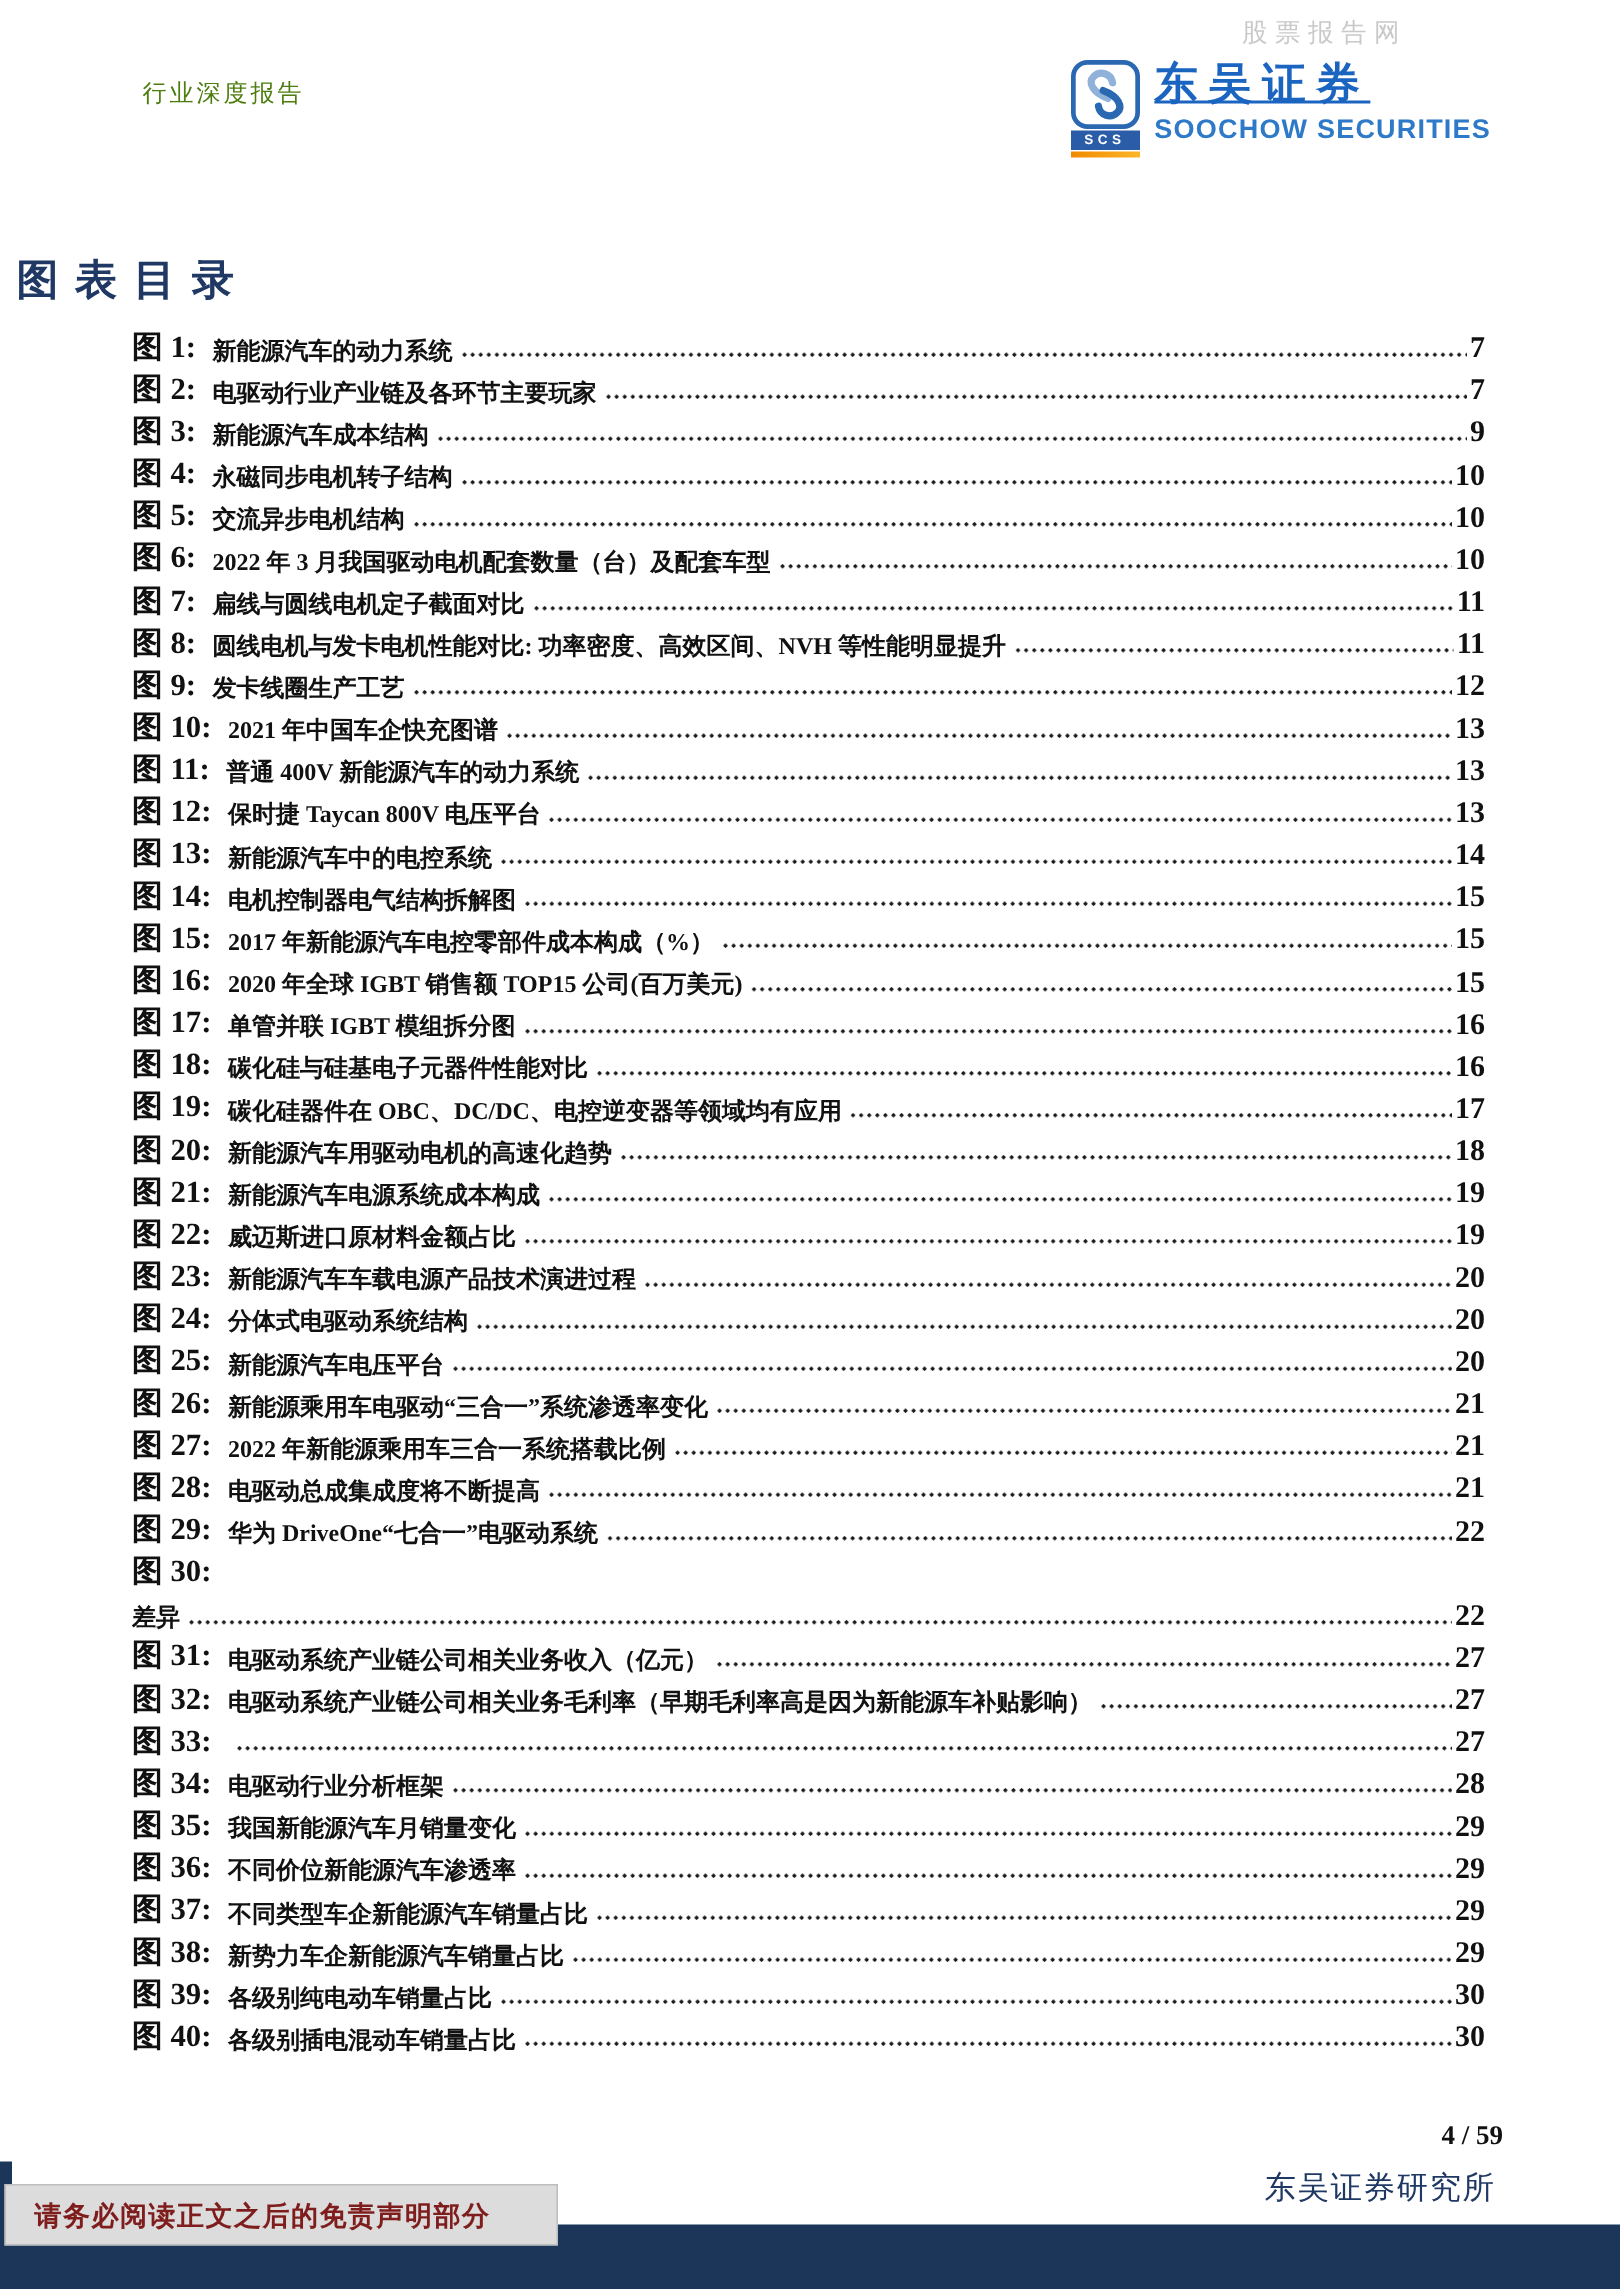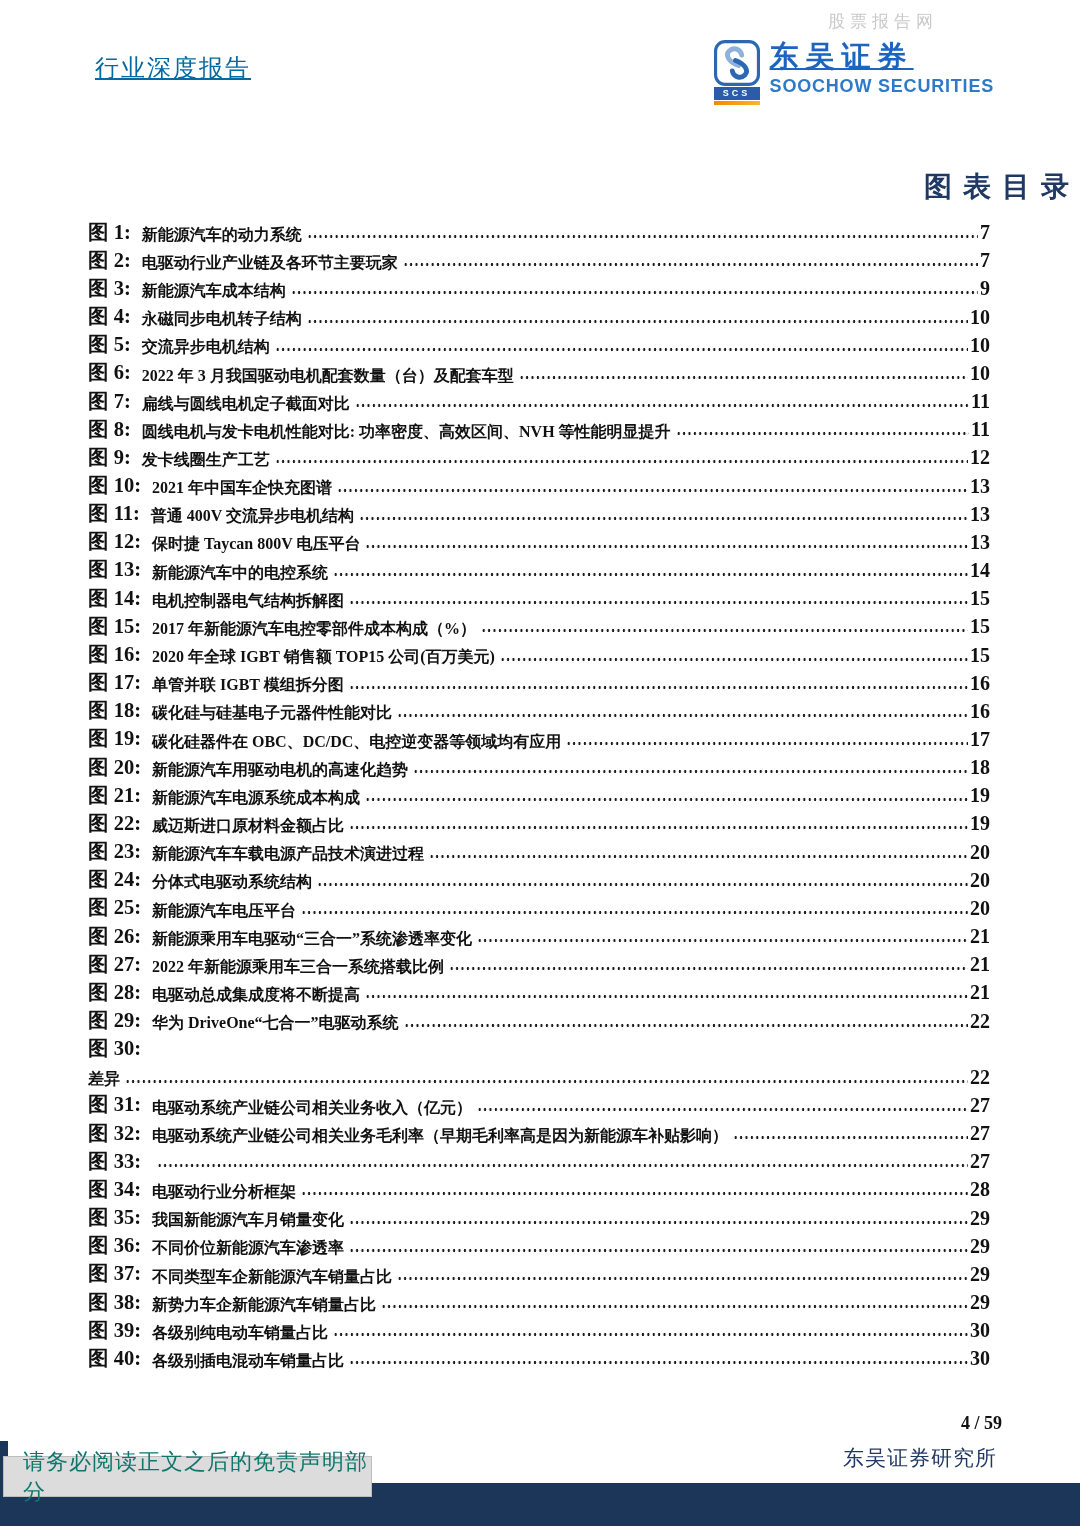--- a/index.html
+++ b/index.html
@@ -2,52 +2,52 @@
 <html><head>
 <meta charset="utf-8">
 <style>
   html,body{margin:0;padding:0;background:#ffffff;}
   .page{position:relative;width:1080px;height:1526px;background:#ffffff;overflow:hidden;
         font-family:"Liberation Serif",serif;color:#111;}
 
   
   .watermark{position:absolute;top:10px;right:142px;font-size:17px;letter-spacing:5px;
              color:#c9c9c9;font-family:"Liberation Sans",sans-serif;}
-  .report-type{position:absolute;top:52px;left:95px;font-size:24px;color:#0369a1;letter-spacing:2px;text-decoration:underline;}
+  .report-type{position:absolute;top:52px;left:95px;font-size:16px;color:#4d7c0f;letter-spacing:2px;}
   .logo{position:absolute;top:40px;right:86px;display:flex;align-items:flex-start;}
   .logo-badge{width:46px;margin-right:10px;}
   .badge-square{display:block;width:46px;height:46px;}
   .badge-scs{margin-top:1px;height:13px;line-height:13px;background:#2a5ca8;color:#fff;
              text-align:center;font-family:"Liberation Sans",sans-serif;font-weight:bold;
              font-size:9px;letter-spacing:3px;}
   .badge-bar{margin-top:1px;height:4px;background:linear-gradient(90deg,#f08a00,#fcb529);}
   .brand-cn{font-family:"Liberation Sans",sans-serif;font-weight:bold;font-size:29px;
             line-height:33px;letter-spacing:7px;color:#1b65c1;white-space:nowrap;text-decoration:underline;}
   .brand-en{font-family:"Liberation Sans",sans-serif;font-weight:bold;font-size:18px;
             letter-spacing:0.8px;color:#2e7ac8;margin-top:3px;white-space:nowrap;}
 
   
-  .toc-title{position:absolute;top:168px;left:0;width:100%;text-align:right;font-size:28px;
+  .toc-title{position:absolute;top:168px;left:0;width:100%;text-align:left;font-size:28px;
              font-weight:bold;color:#1f3864;letter-spacing:11px;text-indent:11px;}
   .toc-list{position:absolute;top:216px;left:88px;width:902px;}
   .toc-row{display:flex;align-items:flex-end;height:28.16px;overflow:hidden;}
   .toc-label{font-weight:bold;font-size:20.5px;line-height:1.15;white-space:pre;margin-right:11px;}
   .toc-text{font-weight:bold;font-size:16px;line-height:1.15;white-space:nowrap;}
   .toc-leader{flex:1 1 auto;min-width:8px;height:3px;margin:0 2px 6px 5px;
               background-image:radial-gradient(circle,#1b1b1b 1.15px,rgba(0,0,0,0) 1.4px);
               background-size:5.4px 3px;background-repeat:repeat-x;background-position:left bottom;}
   .toc-page{font-weight:bold;font-size:20px;line-height:1.15;}
 
   
   .footer-band{position:absolute;left:0;top:1483px;width:1080px;height:43px;background:#1c3659;}
   .footer-strip{position:absolute;left:0;top:1441px;width:8px;height:85px;background:#1c3659;}
   .disclaimer-box{position:absolute;left:3px;top:1456px;width:369px;height:41px;background:#dcdcdc;
                   border:1px solid #bdbdbd;box-sizing:border-box;display:flex;align-items:center;
                   padding-left:19px;z-index:2;}
-  .disclaimer-text{font-size:22px;font-weight:normal;color:#0f766e;letter-spacing:1px;}
+  .disclaimer-text{font-size:18px;font-weight:bold;color:#7f1d1d;letter-spacing:1px;}
   .page-indicator{position:absolute;top:1413px;right:78px;font-size:18px;font-weight:bold;color:#111;}
   .institute{position:absolute;top:1444px;right:83px;font-size:21px;color:#1f3864;letter-spacing:1px;}
 </style>
 </head>
 <body>
 
 <div class="page">
 
   <div class="watermark">股票报告网</div>
 
@@ -127,21 +127,21 @@
         <span class="toc-page">12</span>
       </div>
       <div class="toc-row">
         <span class="toc-label">图 10:</span>
         <span class="toc-text">2021 年中国车企快充图谱</span>
         <span class="toc-leader"></span>
         <span class="toc-page">13</span>
       </div>
       <div class="toc-row">
         <span class="toc-label">图 11:</span>
-        <span class="toc-text">普通 400V 交流异步电机结构</span>
+        <span class="toc-text">普通 400V 新能源汽车的动力系统</span>
         <span class="toc-leader"></span>
         <span class="toc-page">13</span>
       </div>
       <div class="toc-row">
         <span class="toc-label">图 12:</span>
         <span class="toc-text">保时捷 Taycan 800V 电压平台</span>
         <span class="toc-leader"></span>
         <span class="toc-page">13</span>
       </div>
       <div class="toc-row">

